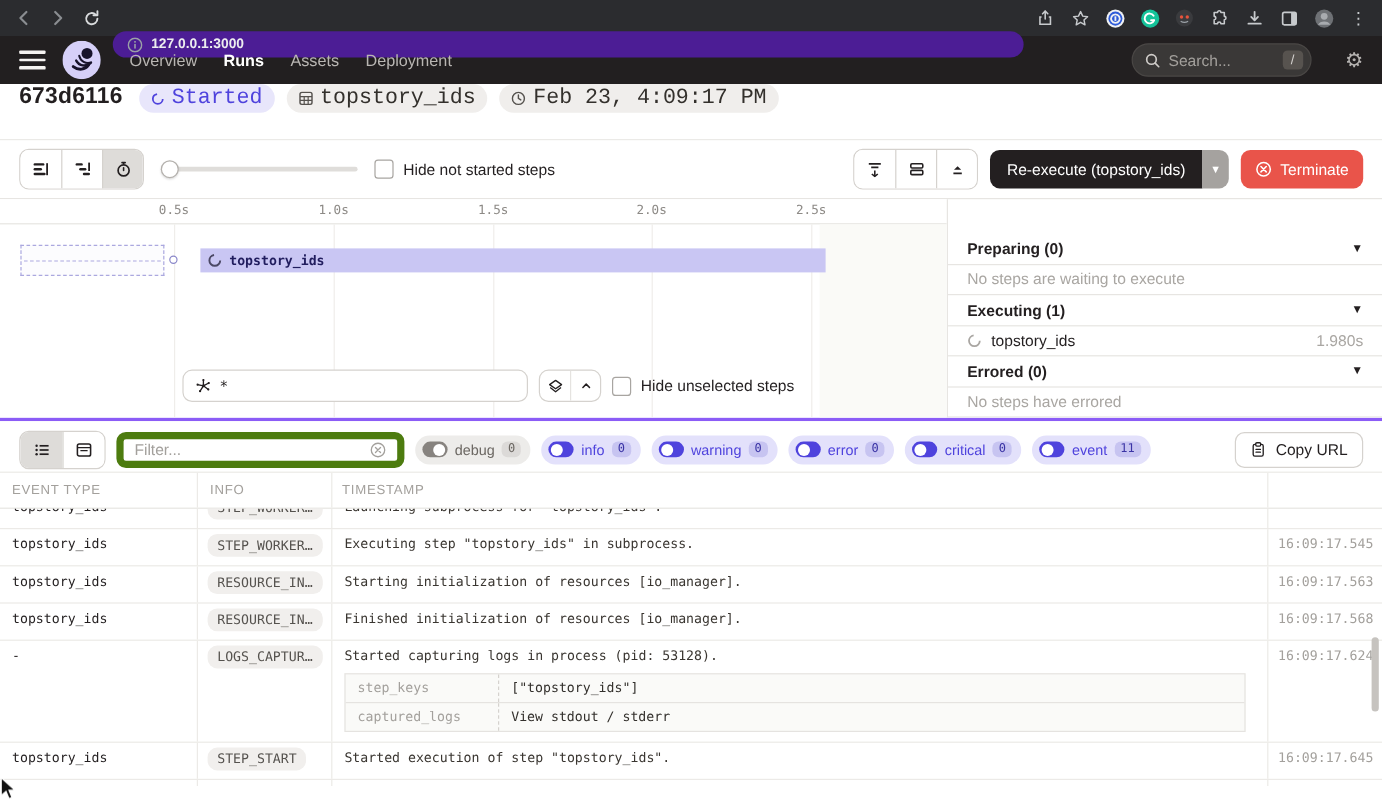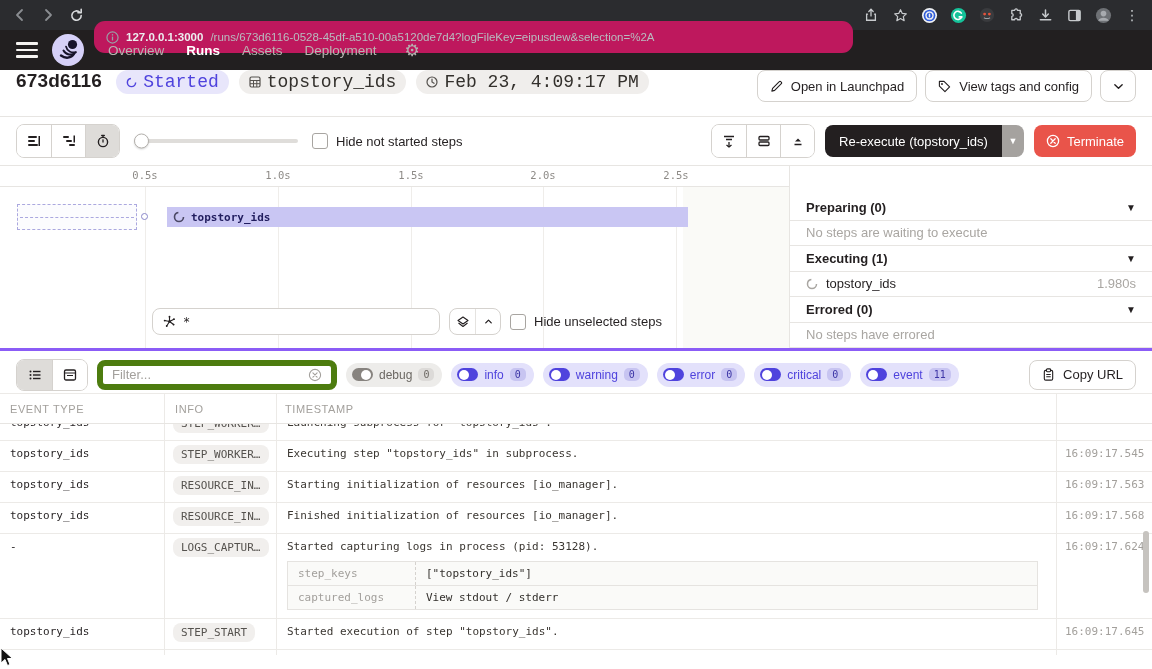--- a/index.html
+++ b/index.html
@@ -3,21 +3,21 @@
 <meta charset="utf-8">
 <style>
   * { margin:0; padding:0; box-sizing:border-box; }
   html,body { width:1152px; height:669px; overflow:hidden; background:#fff;
     font-family:"Liberation Sans", sans-serif; color:#231F20; font-size:13px; }
   .mono { font-family:"DejaVu Sans Mono", monospace; }
 
   
   .browser { height:30px; background:#2B2C2F; display:flex; align-items:center; padding:0 10px; gap:8px; }
   .bicon { width:20px; height:20px; display:flex; align-items:center; justify-content:center; flex:none; }
-  .urlbar { flex:1; max-width:760px; height:32px; background:#be185d; border-radius:11px;
+  .urlbar { flex:1; max-width:760px; height:22px; background:#4c1d95; border-radius:11px;
     display:flex; align-items:center; padding:0 12px; gap:7px; overflow:hidden;margin-top:44px; }
   .url-host { color:#ECEDEF; font-weight:bold; font-size:11.5px; white-space:nowrap; }
   .url-rest { color:#B9BCC0; font-size:11.5px; white-space:nowrap; overflow:hidden; }
   .chrome-right { display:flex; align-items:center; gap:9px; margin-left:auto; }
 
   
   .dnav { height:40px; background:#221F20; display:flex; align-items:center; padding:0 16px; gap:14px; }
   .hamburger { width:22px; display:flex; flex-direction:column; gap:4px; cursor:pointer; }
   .hamburger span { height:2.5px; background:#F5F3F1; border-radius:1px; }
   .dlogo { width:32px; height:32px; flex:none; }
@@ -168,21 +168,20 @@
         <path d="M13 1.5 V5 H9.5" fill="none" stroke="#D8DADC" stroke-width="1.7" stroke-linecap="round" stroke-linejoin="round"></path>
       </svg>
   </span>
   <div class="urlbar">
     <svg width="13" height="13" viewBox="0 0 14 14">
         <circle cx="7" cy="7" r="6" stroke="#9AA0A6" stroke-width="1.3" fill="none"></circle>
         <rect x="6.3" y="6" width="1.4" height="4.2" fill="#9AA0A6"></rect>
         <rect x="6.3" y="3.4" width="1.4" height="1.5" fill="#9AA0A6"></rect>
       </svg>
     <span class="url-host">127.0.0.1:3000</span>
-      <span class="url-rest">/runs/673d6116-0528-45df-a510-00a5120de7d4?logFileKey=eipusdew&amp;selection=%2A</span>
   </div>
   <div class="chrome-right">
     <span class="bicon">
       <svg width="14" height="14" viewBox="0 0 16 16">
           <path d="M8 1.5 V9" stroke="#C7CACD" stroke-width="1.5" stroke-linecap="round"></path>
           <path d="M5.5 4 L8 1.5 L10.5 4" stroke="#C7CACD" stroke-width="1.5" fill="none" stroke-linecap="round" stroke-linejoin="round"></path>
           <path d="M4 7 H3 V14 H13 V7 H12" stroke="#C7CACD" stroke-width="1.5" fill="none" stroke-linecap="round"></path>
         </svg>
     </span>
     <span class="bicon">
@@ -256,20 +255,28 @@
         <path d="M11.5 16.5 c2.5 4.5 8 5.5 12 2" stroke="#17132B" stroke-width="2" fill="none" stroke-linecap="round"></path>
         <path d="M14 12.5 c1 4.5 5.5 7 10 5.5" stroke="#17132B" stroke-width="1.7" fill="none" stroke-linecap="round"></path>
       </svg>
   </span>
   <div class="dnav-items">
     <span class="dnav-item">Overview</span>
     <span class="dnav-item active">Runs</span>
     <span class="dnav-item">Assets</span>
     <span class="dnav-item">Deployment</span>
   </div>
+  <div class="nav-search">
+    <svg width="13" height="13" viewBox="0 0 14 14">
+        <circle cx="6" cy="6" r="4.3" stroke="#CFCCC9" stroke-width="1.5" fill="none"></circle>
+        <path d="M9.3 9.3 L12.5 12.5" stroke="#CFCCC9" stroke-width="1.5" stroke-linecap="round"></path>
+      </svg>
+    <input placeholder="Search..." style="">
+    <span class="kbd">/</span>
+  </div>
   <span class="gear">⚙</span>
 </div>
 
 <div class="run-header">
   <span class="run-id">673d6116</span>
   <span class="pill status">
     <svg width="11" height="11" viewBox="0 0 12 12">
         <circle cx="6" cy="6" r="4.5" stroke="#4F43DD" stroke-width="1.6" fill="none" stroke-dasharray="20 8"></circle>
       </svg>
     <span>Started</span>
@@ -281,40 +288,20 @@
       </svg>
     <span>topstory_ids</span>
   </span>
   <span class="pill tag">
     <svg width="12" height="12" viewBox="0 0 12 12">
         <circle cx="6" cy="6" r="5" stroke="#55524E" stroke-width="1.2" fill="none"></circle>
         <path d="M6 3.2 V6 L8 7.3" stroke="#55524E" stroke-width="1.2" fill="none" stroke-linecap="round"></path>
       </svg>
     <span>Feb 23, 4:09:17 PM</span>
   </span>
-  <div class="hdr-actions">
-    <button class="btn">
-      <svg width="13" height="13" viewBox="0 0 14 14">
-          <path d="M2 12 L2.8 9 L10 1.8 a1.1 1.1 0 0 1 1.6 0 l0.6 0.6 a1.1 1.1 0 0 1 0 1.6 L5 11.2 Z" stroke="#231F20" stroke-width="1.2" fill="none" stroke-linejoin="round"></path>
-        </svg>
-      <span>Open in Launchpad</span>
-    </button>
-    <button class="btn">
-      <svg width="13" height="13" viewBox="0 0 14 14">
-          <path d="M1.5 6.5 V1.5 H6.5 L12.5 7.5 L7.5 12.5 Z" stroke="#231F20" stroke-width="1.2" fill="none" stroke-linejoin="round"></path>
-          <circle cx="4.3" cy="4.3" r="1" fill="#231F20"></circle>
-        </svg>
-      <span>View tags and config</span>
-    </button>
-    <button class="btn icon-only">
-      <svg width="11" height="11" viewBox="0 0 12 12">
-          <path d="M2 4 L6 8 L10 4" stroke="#231F20" stroke-width="1.5" fill="none" stroke-linecap="round" stroke-linejoin="round"></path>
-        </svg>
-    </button>
-  </div>
 </div>
 
 <div class="run-toolbar">
   <div class="seg-group">
     <span class="seg">
       <svg width="14" height="14" viewBox="0 0 14 14">
           <rect x="1" y="2" width="9" height="2" rx="1" fill="#231F20"></rect>
           <rect x="1" y="6" width="7" height="2" rx="1" fill="#231F20"></rect>
           <rect x="1" y="10" width="10" height="2" rx="1" fill="#231F20"></rect>
           <rect x="11.5" y="2" width="1.5" height="10" fill="#231F20"></rect>

